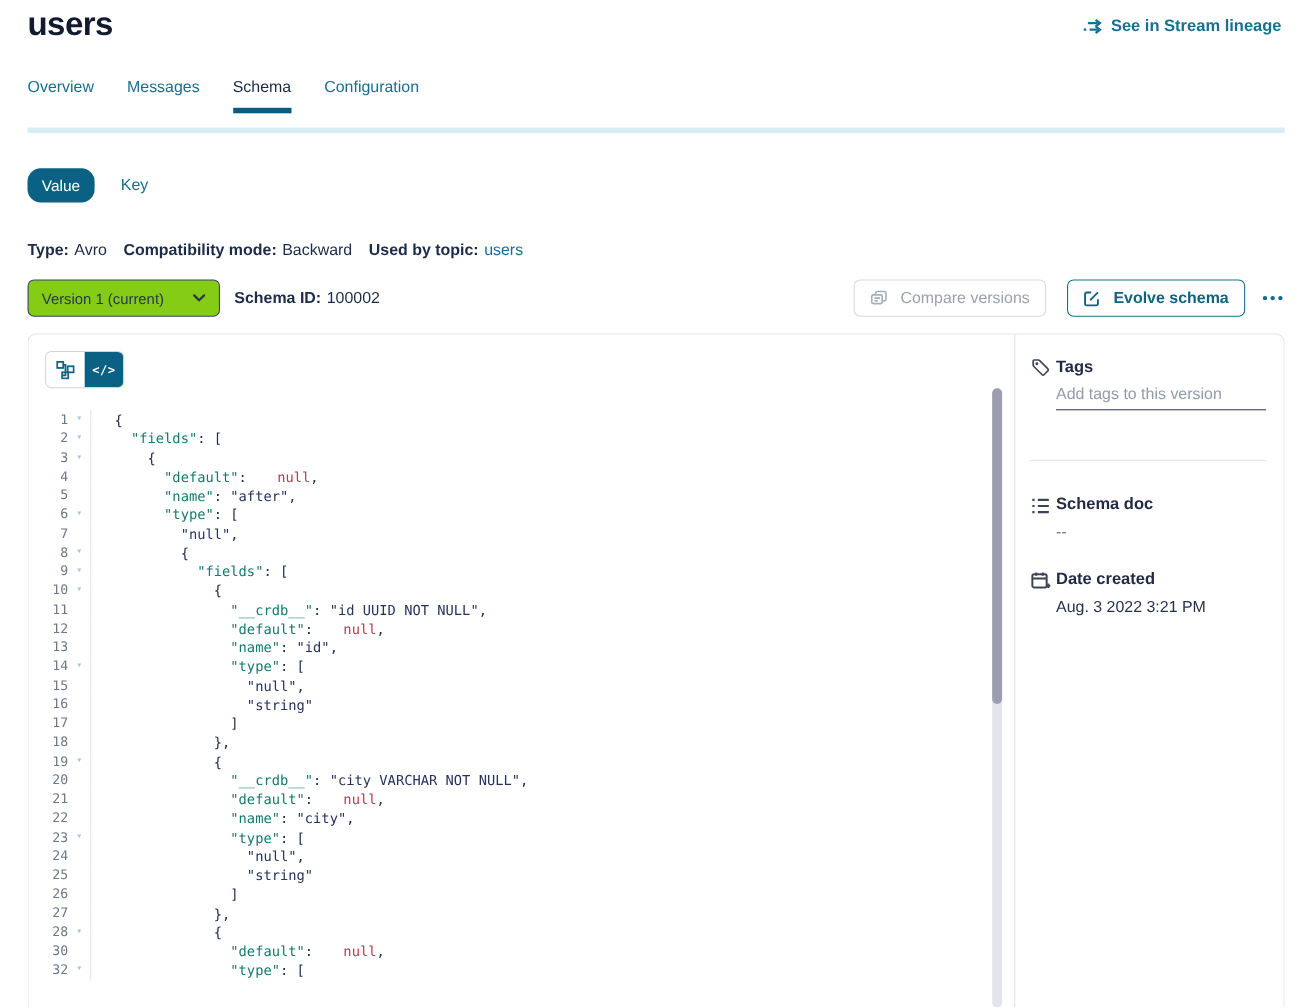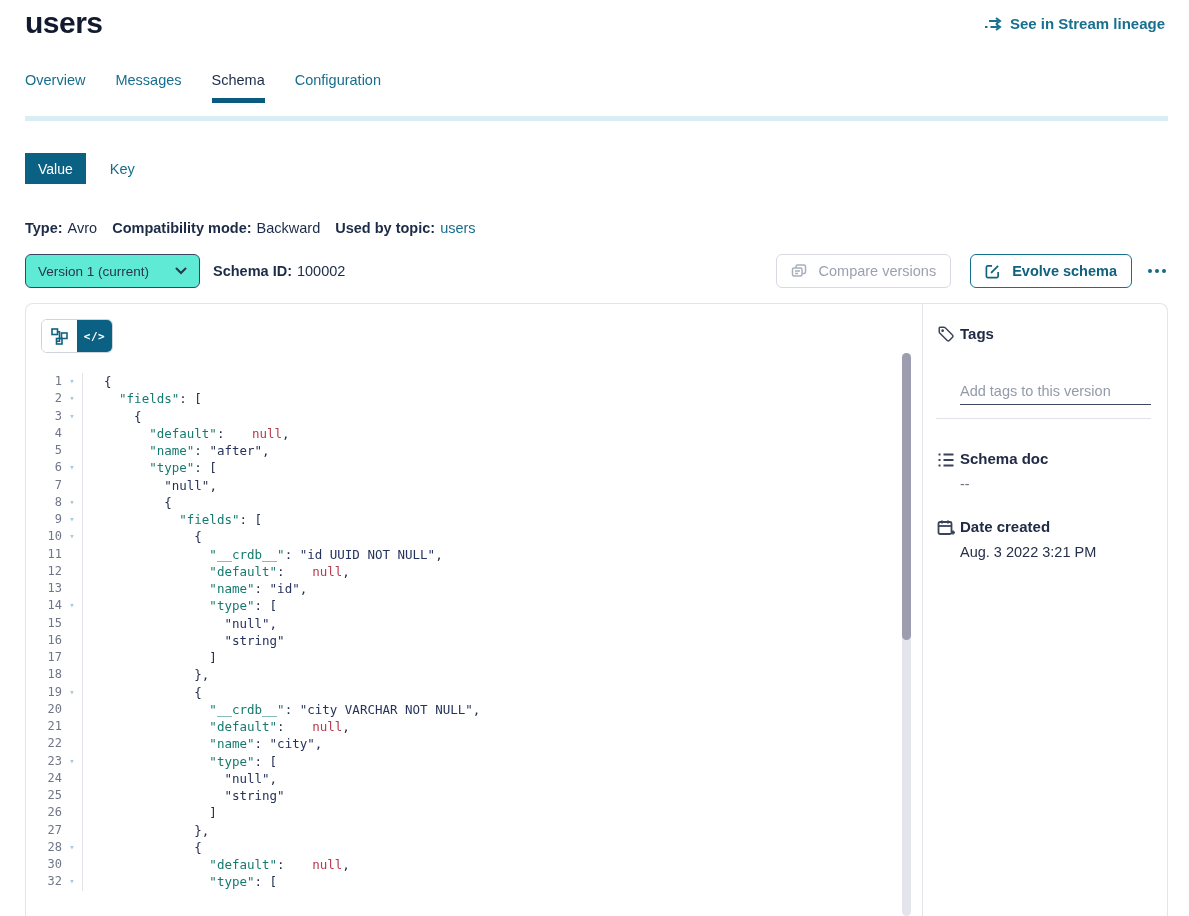--- a/index.html
+++ b/index.html
@@ -15,35 +15,35 @@
   
   .tab-track { position:absolute; left:25px; right:21px; top:116px; height:5px; background:#D8EDF4; }
   .tabs { position:absolute; left:25px; top:72px; display:flex; gap:30px; font-size:14.5px;
     font-weight:500; color:#186E8E; z-index:2; }
   .tab { position:relative; padding-bottom:15px; cursor:pointer; }
   .tab.active { color:#1C2B47; }
   .tab.active::after { content:""; position:absolute; left:0; right:0; bottom:0; height:5px; background:#0A5C7F; }
 
   
   .serde { position:absolute; left:25px; top:153px; display:flex; align-items:center; }
-  .value-btn { background:#0A6183; color:#fff; border:none; border-radius:0; height:31px;
+  .value-btn { background:#0A6183; color:#fff; border:none; border-radius:12px; height:31px;
     padding:0 13px; font-size:14px; font-family:inherit; cursor:pointer; }
   .key-link { margin-left:24px; color:#186E8E; font-size:14.5px; font-weight:500; cursor:pointer; }
 
   
   .meta-row { position:absolute; left:25px; top:220px; display:flex; font-size:14.5px; align-items:center; }
   .meta-row b { font-weight:700; margin-right:5px; }
   .meta-group { margin-right:15px; display:flex; }
   .meta-link { color:#186E8E; cursor:pointer; }
 
   
   .version-row { position:absolute; left:25px; right:21px; top:254px; display:flex; align-items:center; }
   .version-select { width:175px; height:34px; border:1px solid #3A4564; border-radius:6px;
     display:flex; align-items:center; justify-content:space-between; padding:0 12px;
-    font-size:13.5px; color:#2A3550; background:#5eead4; cursor:pointer; }
+    font-size:13.5px; color:#2A3550; background:#84cc16; cursor:pointer; }
   .schema-id-label { margin-left:13px; font-weight:700; font-size:14.5px; }
   .schema-id-value { margin-left:5px; font-size:14.5px; }
   .vr-spacer { flex:1; }
   .btn { height:34px; display:flex; align-items:center; gap:12px; padding:0 14px;
     border-radius:6px; background:#fff; font-family:inherit; font-size:14.5px; cursor:pointer; }
   .compare-btn { border:1px solid #D7DAE0; color:#9BA1AE; font-weight:500; cursor:default; }
   .evolve-btn { border:1px solid #16708F; color:#10627F; font-weight:700; margin-left:19px; }
   .more-menu { margin-left:14px; display:flex; gap:3px; padding:6px 2px; cursor:pointer; }
   .more-menu .dot { width:4px; height:4px; border-radius:50%; background:#136A89; }
 
@@ -72,21 +72,21 @@
   
   .sb-track { position:absolute; right:11px; top:49px; bottom:0; width:9px;
     background:#E3E4EC; border-radius:6px; }
   .sb-thumb { position:absolute; top:0; left:0; width:9px; height:287px;
     background:#9C9EAF; border-radius:6px; cursor:grab; }
 
   
   .sidebar { flex:1; border-left:1px solid #E3E5EA; position:relative; }
   .sb-icon { position:absolute; left:14px; width:18px; height:18px; }
   .sb-title { position:absolute; left:37px; font-size:15px; font-weight:700; color:#222B45; }
-  .tags-input { position:absolute; left:37px; right:16px; top:74px; height:27px;
+  .tags-input { position:absolute; left:37px; right:16px; top:42px; height:27px;
     border:none; border-bottom:1.5px solid #3E4763; font-family:inherit; font-size:14.5px;
     color:#3b82f6; outline:none; background:transparent; }
   .tags-input::placeholder { color:#949AA9; }
   .sb-divider { position:absolute; left:13px; right:16px; top:114px; border-top:1px solid #E1E3E8; }
   .sb-value { position:absolute; left:37px; font-size:14.5px; }
   .muted { color:#6E7487; }
   svg { display:block; }
 </style>
 </head>
 <body>

